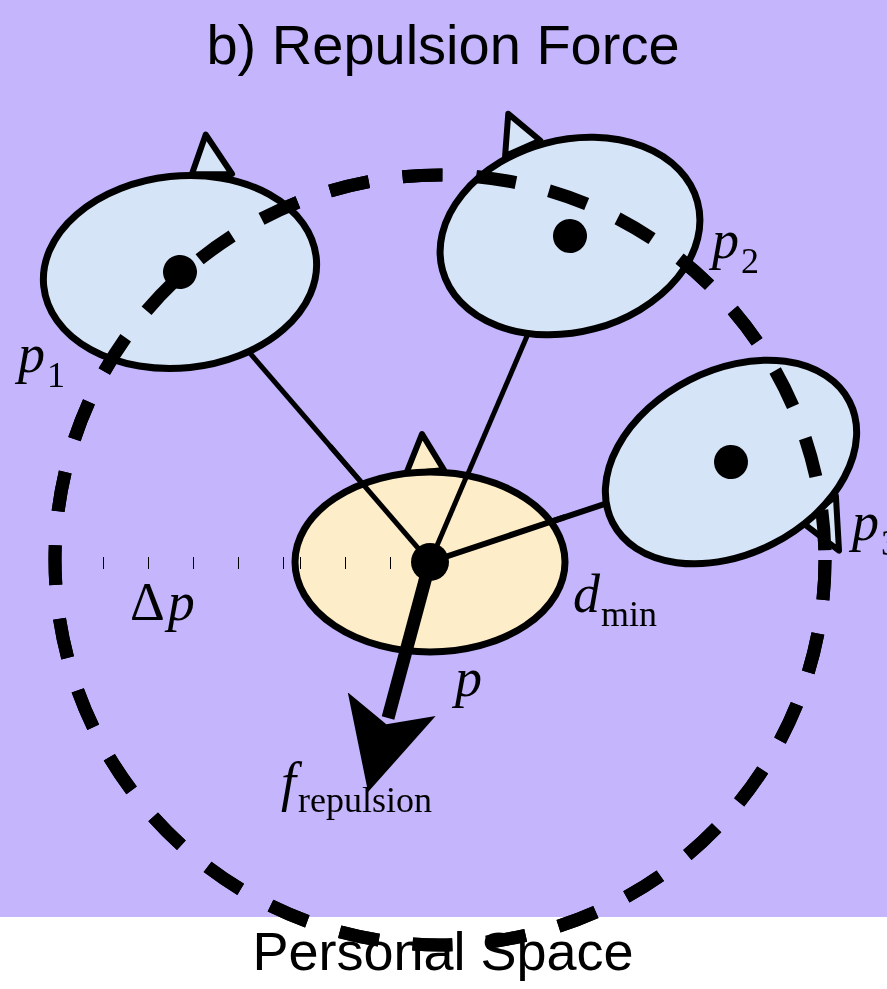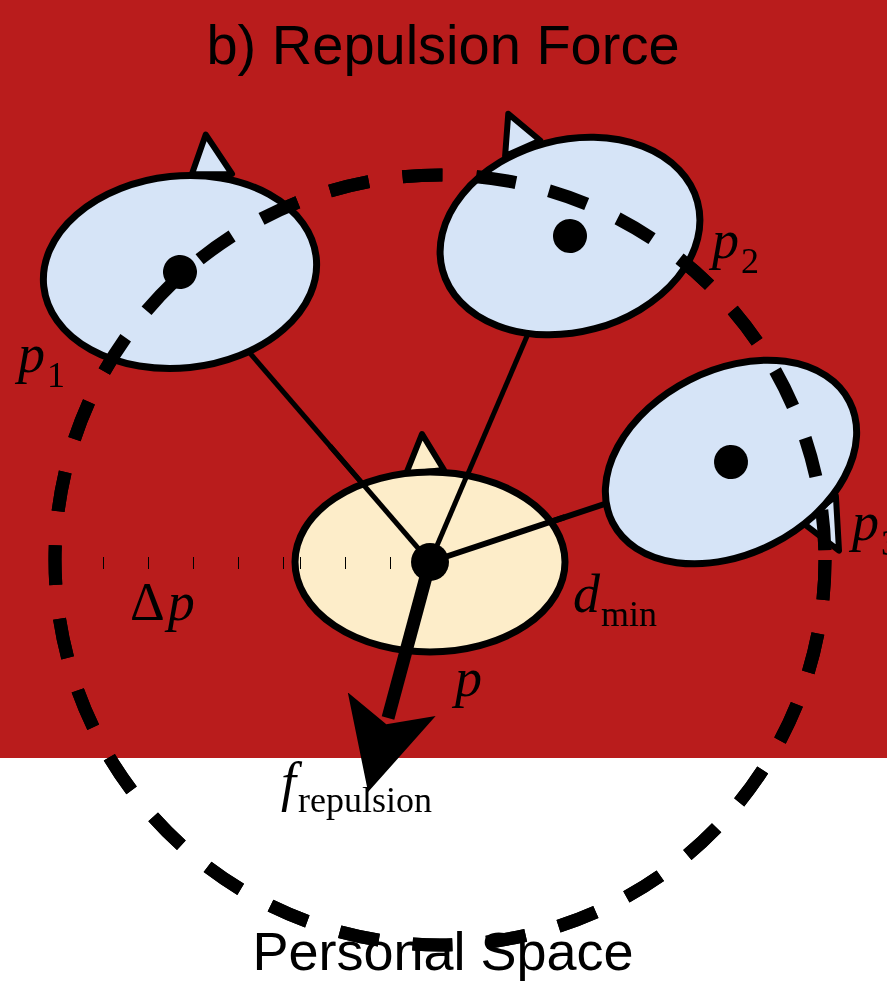--- a/index.html
+++ b/index.html
@@ -9,22 +9,22 @@
   }
   body {
     width: 887px;
     height: 989px;
     font-family: "Liberation Sans", sans-serif;
     overflow: hidden;
   }
   #figure {
     position: relative;
     width: 887px;
-    height: 758px;
-    background: #b91c1c;
+    height: 917px;
+    background: #c4b5fd;
   }
   #figure svg {
     display: block;
     width: 887px;
     height: 989px;
   }
   .title-text {
     font-family: "Liberation Sans", sans-serif;
     font-size: 56px;
     fill: #000000;

